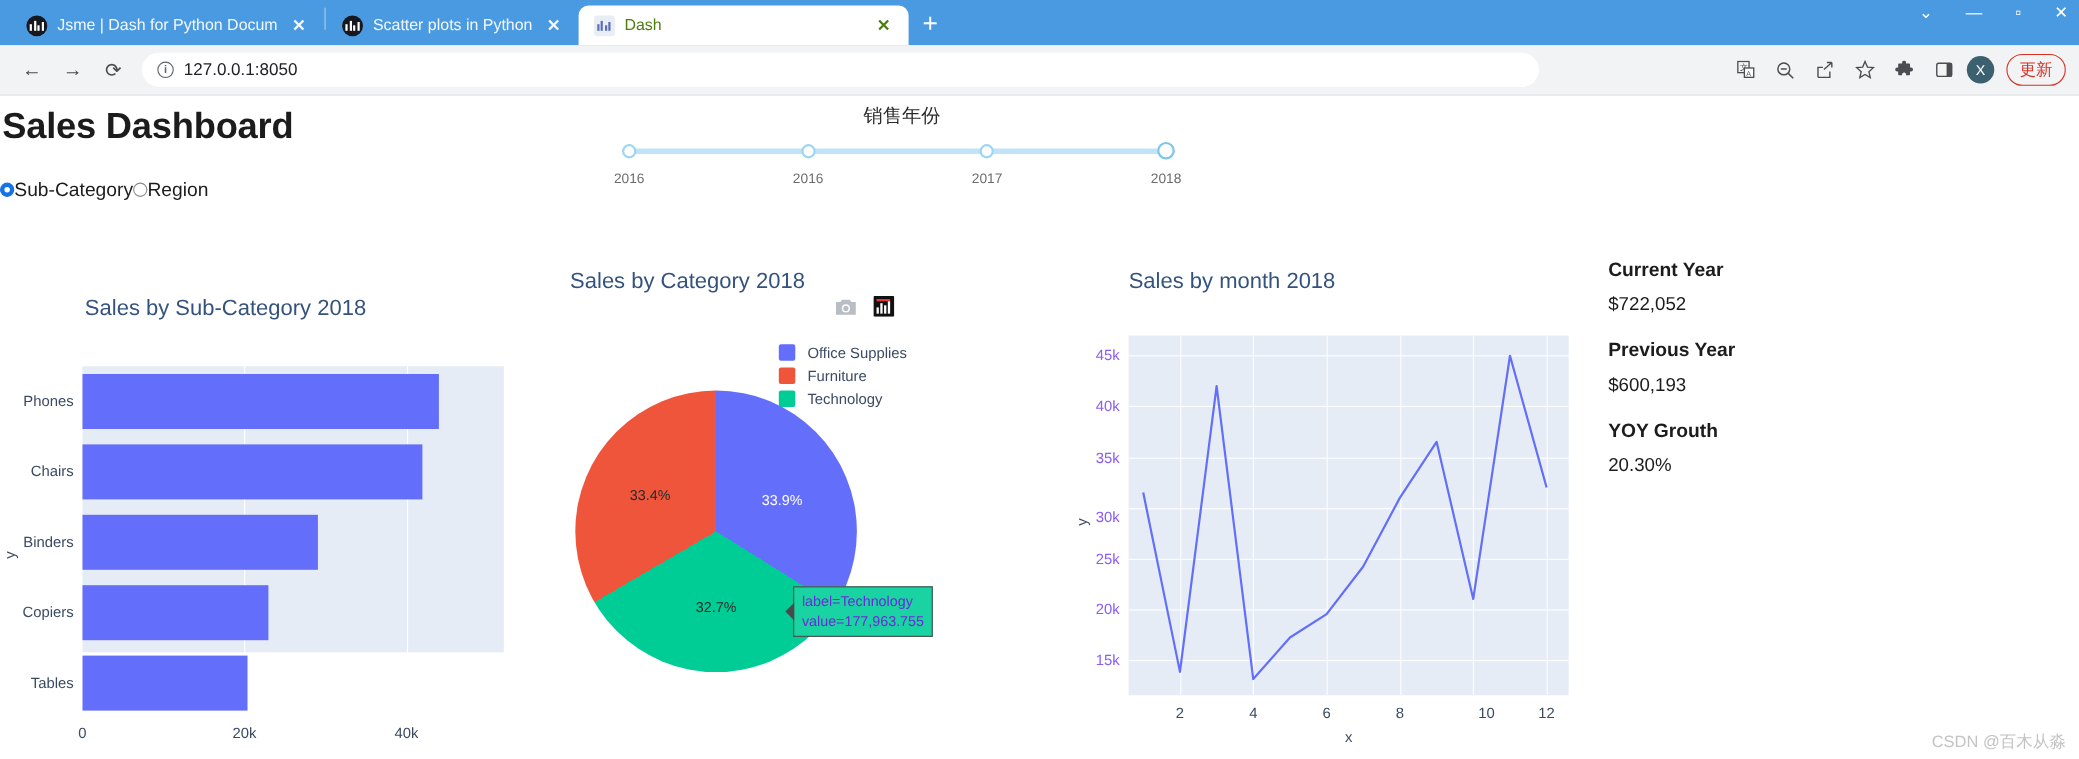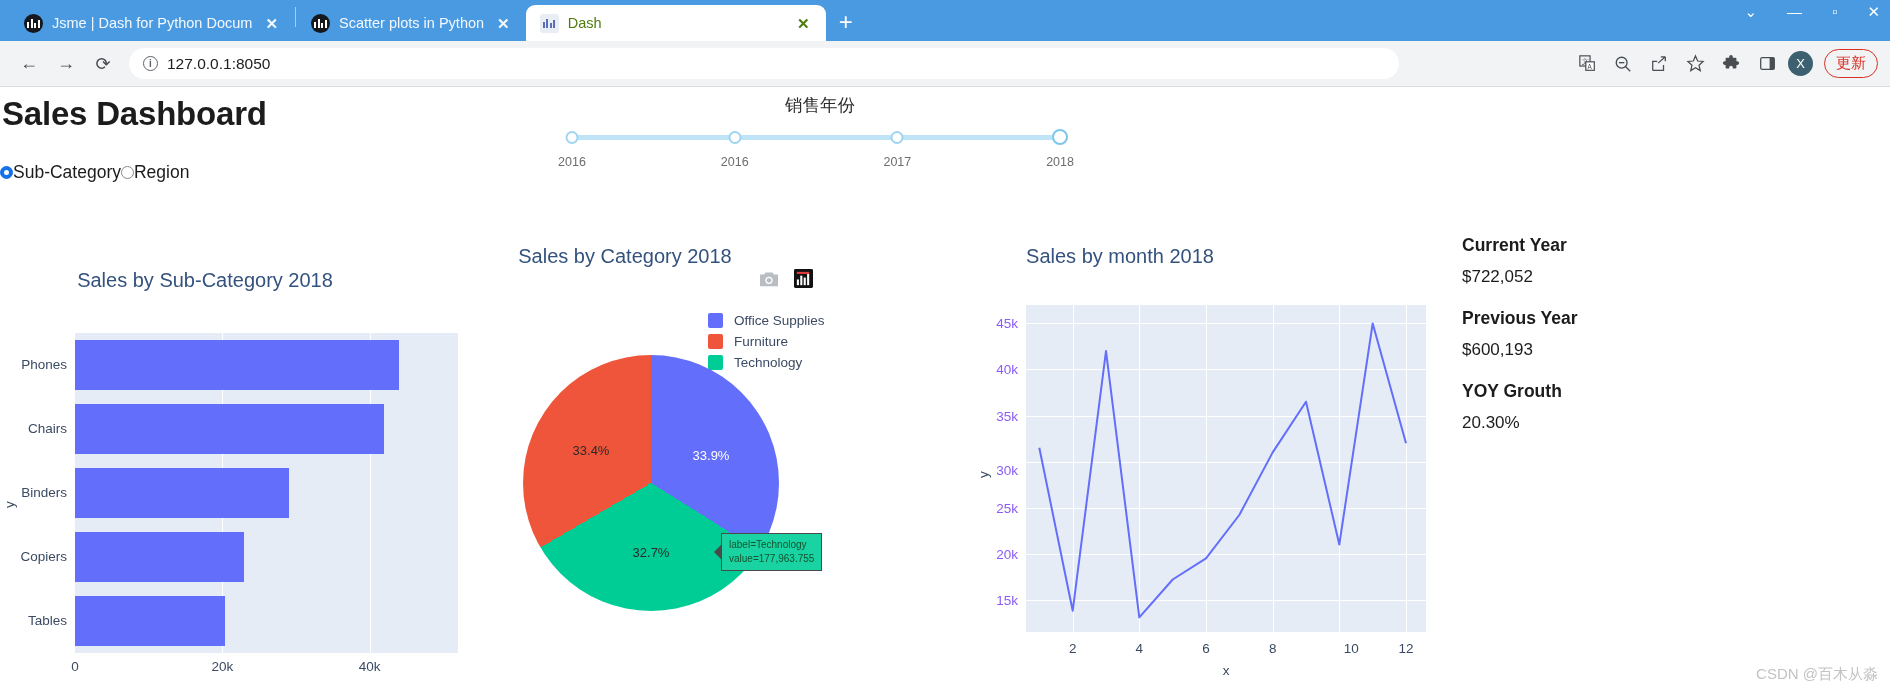--- a/index.html
+++ b/index.html
@@ -166,21 +166,21 @@
   
   .chart-title {
     text-align: center; font-size: 20px; color: #34527e; font-weight: 400;
   }
   .plot-bg { background: #e5ecf6; }
 
   
   #bar-chart { position: absolute; left: 0px; top: 182px; width: 530px; height: 420px; }
   #bar-chart .chart-title { margin-left: -120px; }
   .bar-plot-area {
-    position: absolute; left: 75px; top: 64px; width: 383px; height: 320px;
+    position: absolute; left: 75px; top: 64px; width: 383px; height: 260px;
   }
   .bar-vgrid {
     position: absolute; top: 0; bottom: 0; width: 1px; background: #ffffff;
   }
   .bar-row {
     position: absolute; left: 0; width: 100%; display: flex; align-items: center;
   }
   .bar-fill { height: 100%; background: #636efa; }
   .bar-ylabel {
     position: absolute; right: 100%; margin-right: 8px;
@@ -211,21 +211,21 @@
   }
   .legend-item { display: flex; align-items: center; gap: 11px; margin-bottom: 6px; }
   .legend-swatch { width: 15px; height: 15px; border-radius: 2px; flex: 0 0 15px; }
   .pie-wrap { position: absolute; left: 43px; top: 110px; width: 256px; height: 256px; }
   .pie-disc { width: 256px; height: 256px; border-radius: 50%; }
   .pie-pct {
     position: absolute; font-size: 13px; transform: translate(-50%, -50%);
   }
   .pie-tooltip {
     position: absolute; background: #19d3a2; border: 1.3px solid #4a4a4a;
-    font-size: 10px; color: #14532d; padding: 4px 7px 5px 7px; line-height: 1.35;
+    font-size: 13px; color: #6d28d9; padding: 4px 7px 5px 7px; line-height: 1.35;
     white-space: nowrap;
   }
   .pie-tooltip::before {
     content: ""; position: absolute; left: -8px; top: 50%;
     transform: translateY(-50%);
     border-top: 8px solid transparent; border-bottom: 8px solid transparent;
     border-right: 8px solid #4a4a4a;
   }
 
   

